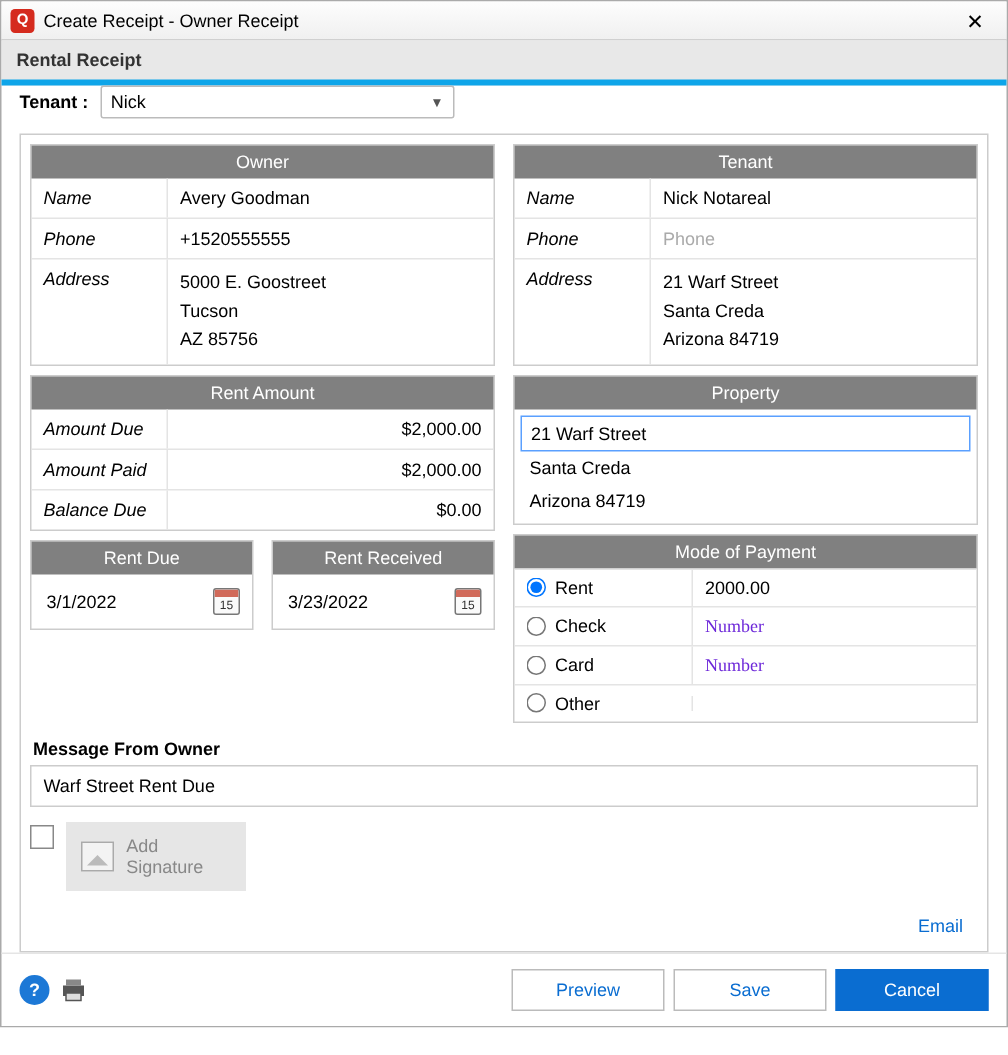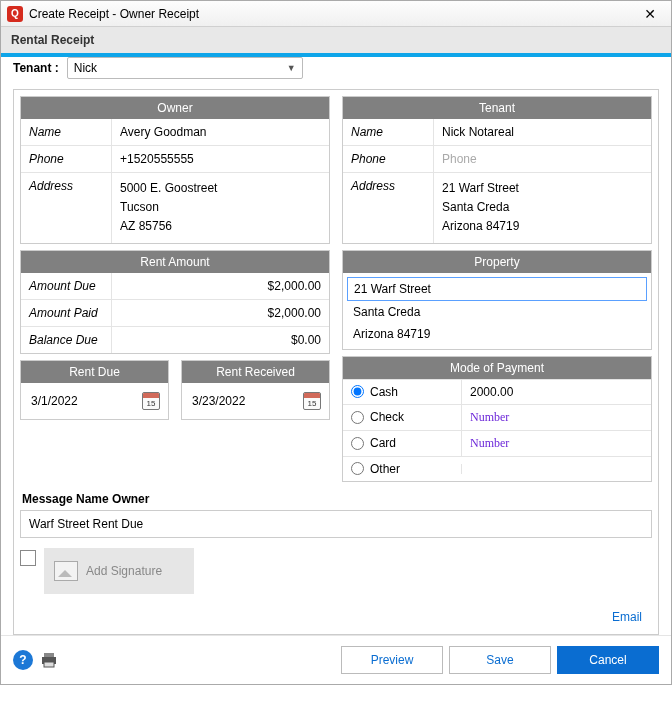--- a/index.html
+++ b/index.html
@@ -42,21 +42,21 @@
   .pay-row { display: flex; align-items: center; border-top: 1px solid #e4e4e4; }
   .pay-row:first-of-type { border-top: none; }
   .pay-label { width: 118px; padding: 5px 8px; display: flex; align-items: center; gap: 6px; }
   .pay-value { flex: 1; padding: 5px 8px; border-left: 1px solid #e4e4e4; }
   .pay-value .placeholder { color: #6d28d9; font-family: Liberation Serif, serif; }
   input[type=radio] { margin: 0; }
   .msg-label { font-weight: bold; margin: 10px 0 4px 2px; }
   .msg-input { width: 100%; border: 1px solid #ccc; padding: 6px 8px; }
   .sig-row { display: flex; align-items: flex-start; gap: 8px; margin-top: 10px; }
   .sig-check { width: 16px; height: 16px; border: 1px solid #888; background: #fff; margin-top: 2px; cursor: pointer; }
-  .sig-box { width: 150px; height: 46px; background: #e6e6e6; display: flex; align-items: center; gap: 8px; padding: 0 10px; color: #888; }
+  .sig-box { width: 120px; height: 46px; background: #e6e6e6; display: flex; align-items: center; gap: 8px; padding: 0 10px; color: #888; }
   .sig-box .img { width: 24px; height: 20px; border: 1px solid #aaa; background: #f3f3f3; position: relative; }
   .sig-box .img::after { content: ""; position: absolute; left: 3px; bottom: 3px; width: 0; height: 0; border-left: 7px solid transparent; border-right: 7px solid transparent; border-bottom: 7px solid #bbb; }
   .email-row { text-align: right; margin-top: 12px; }
   .email-link { color: #0a6dd1; padding: 4px 10px; cursor: pointer; display: inline-block; }
   .footer { display: flex; align-items: center; padding: 10px 12px; border-top: 1px solid #e5e5e5; gap: 6px; }
   .footer .spacer { flex: 1; }
   .btn { border: 1px solid #bbb; background: #fff; padding: 6px 0; width: 102px; text-align: center; cursor: pointer; color: #0a6dd1; }
   .btn.primary { background: #0a6dd1; color: #fff; border-color: #0a6dd1; }
   .help-icon { width: 20px; height: 20px; border-radius: 50%; background: #1c78d6; color: #fff; display: flex; align-items: center; justify-content: center; font-weight: bold; cursor: pointer; }
   .print-icon { width: 20px; height: 18px; cursor: pointer; }
@@ -174,21 +174,21 @@
               <div class="plain">Santa Creda</div>
               <div class="plain">Arizona    84719</div>
             </div>
           </div>
 
           <div class="section">
             <div class="section-header">Mode of Payment</div>
             <div class="pay-row">
               <div class="pay-label">
                   <input type="radio" name="pay" checked="" style="">
-                  <span>Cash</span>
+                  <span>Rent</span>
                 </div>
               <div class="pay-value">2000.00</div>
             </div>
             <div class="pay-row">
               <div class="pay-label">
                   <input type="radio" name="pay" style="">
                   <span>Check</span>
                 </div>
               <div class="pay-value"><span class="placeholder">Number</span></div>
             </div>
@@ -203,21 +203,21 @@
               <div class="pay-label">
                   <input type="radio" name="pay" style="">
                   <span>Other</span>
                 </div>
               <div class="pay-value"></div>
             </div>
           </div>
         </div>
       </div>
 
-      <div class="msg-label">Message Name Owner</div>
+      <div class="msg-label">Message From Owner</div>
       <input class="msg-input" value="Warf Street Rent Due" style="">
 
       <div class="sig-row">
         <div class="sig-check"></div>
         <div class="sig-box">
           <div class="img"></div>
           <span>Add Signature</span>
         </div>
       </div>
 

